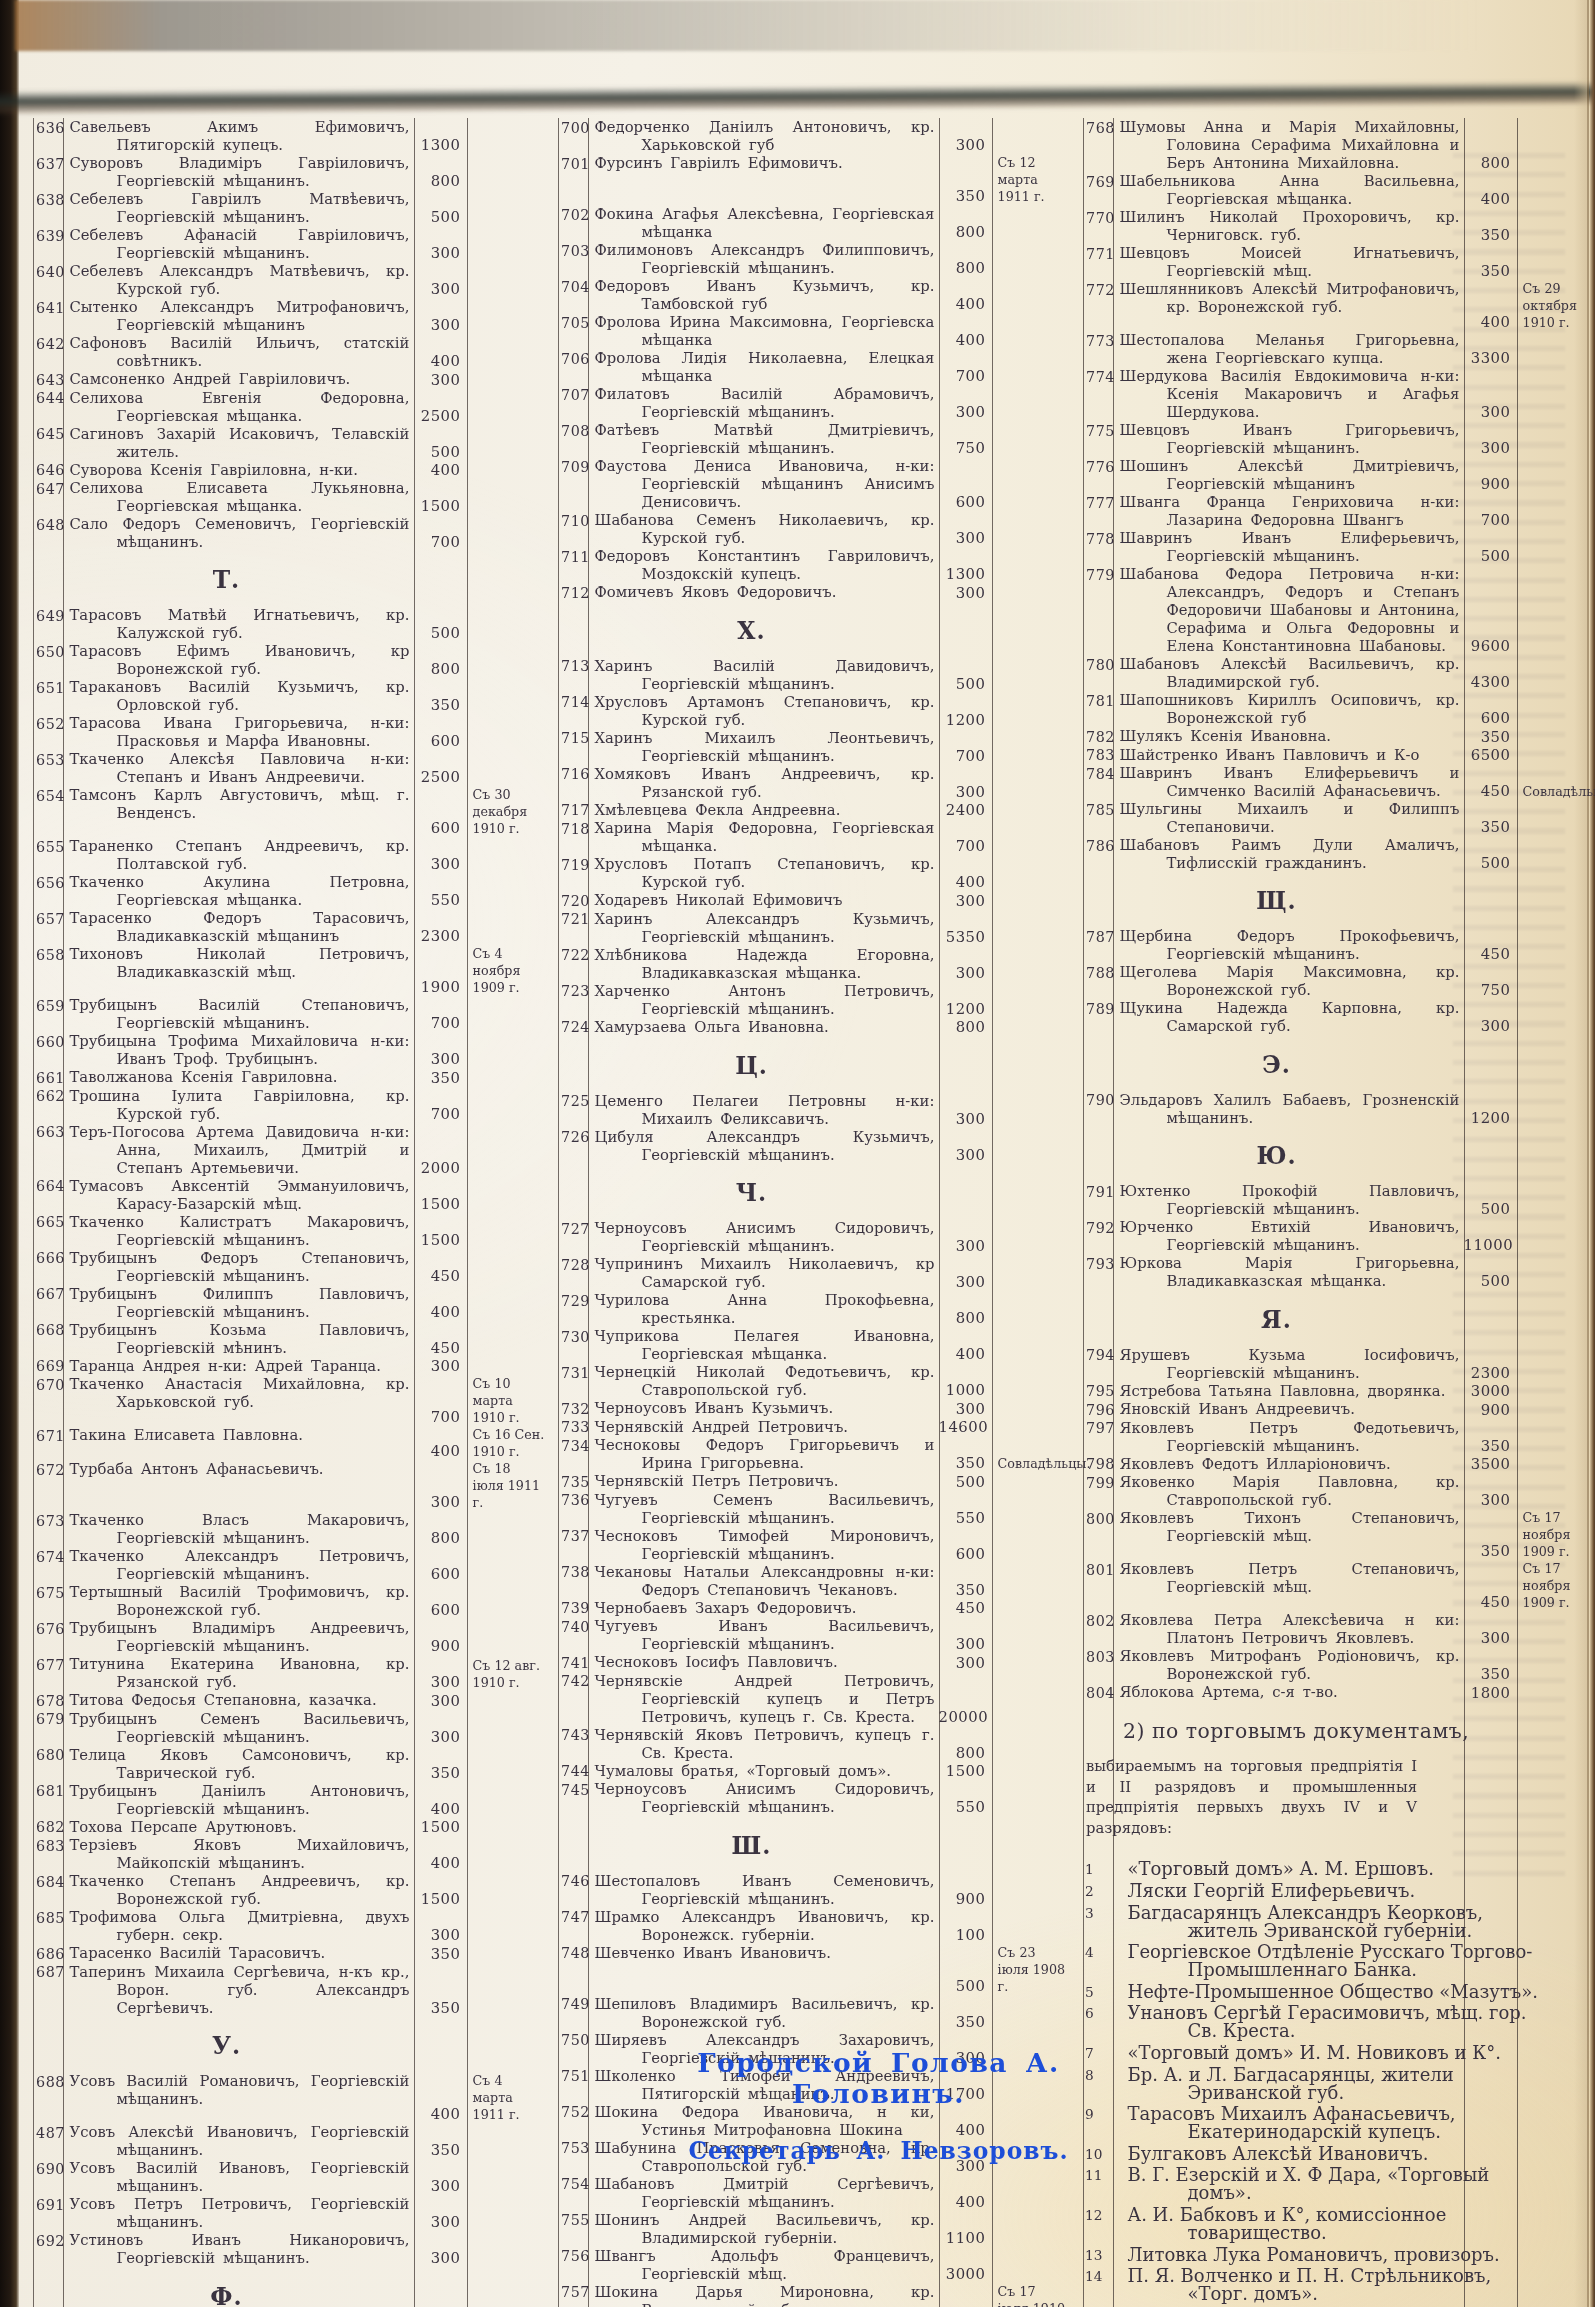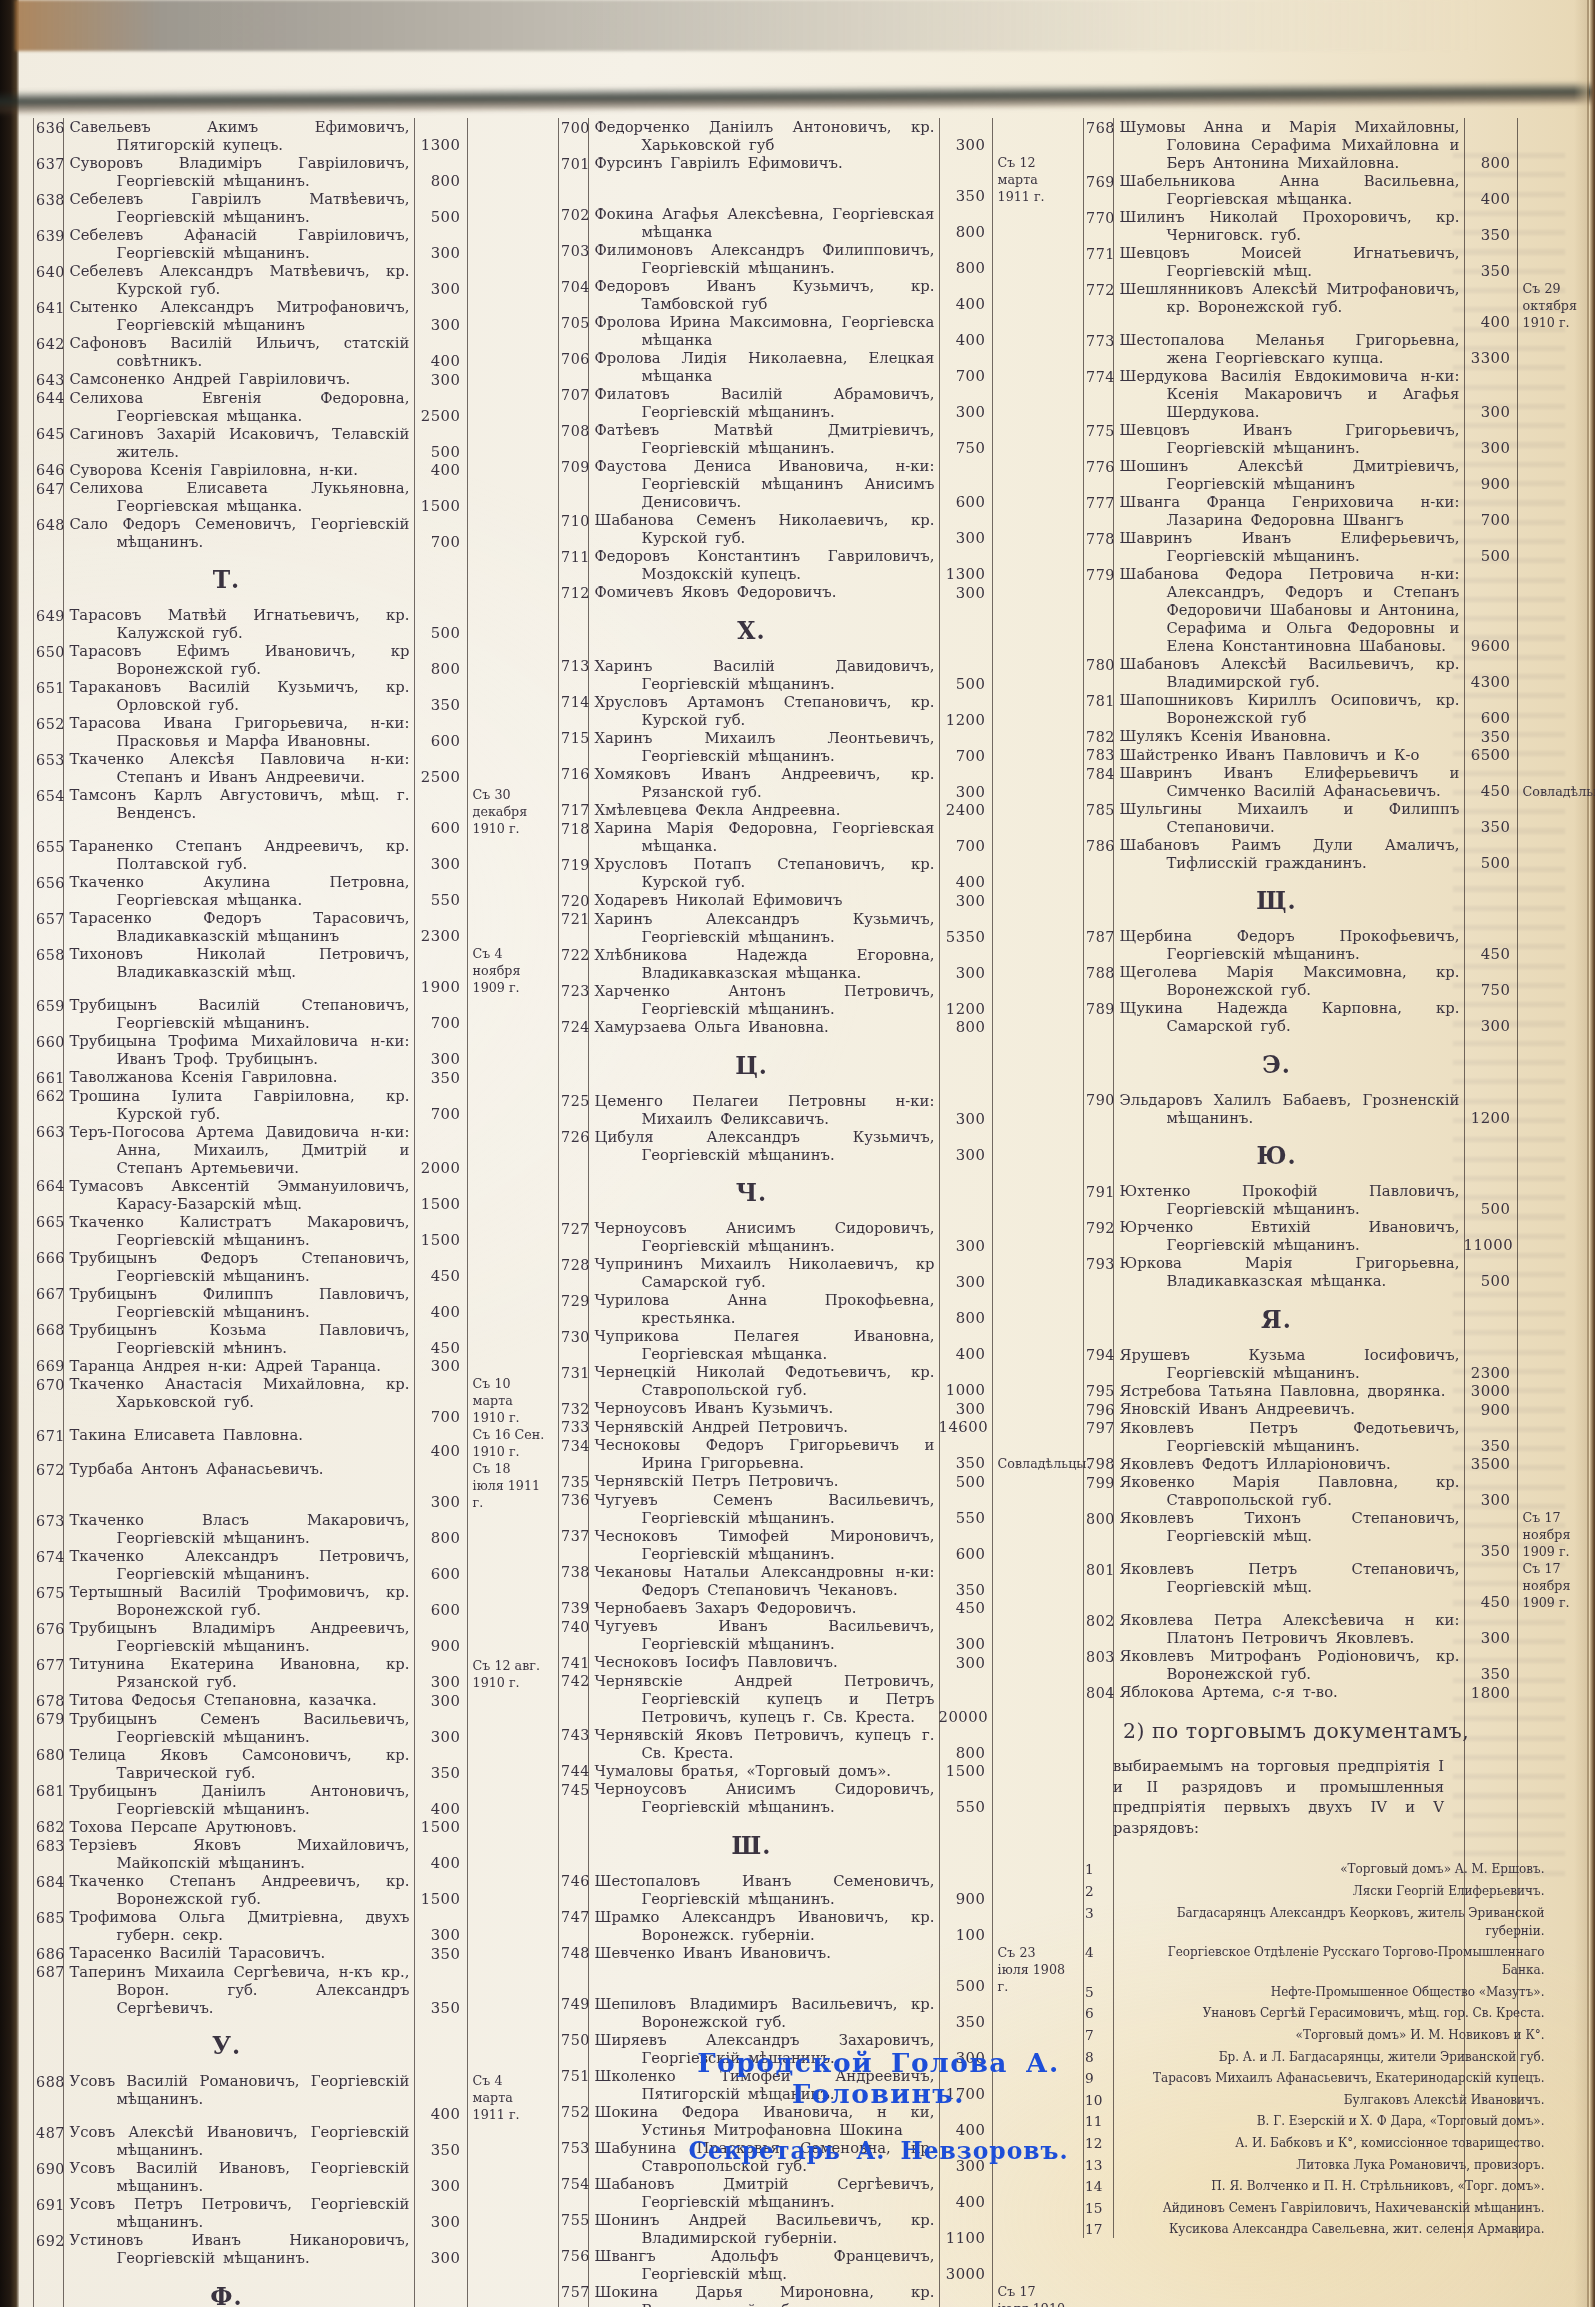--- a/index.html
+++ b/index.html
@@ -32,25 +32,25 @@
   .vrule{position:absolute;top:0;bottom:0;width:1px;background:rgba(62,53,48,.72);}
   .entry{display:grid;grid-template-columns:29.5px 351px 53px 80px;align-items:start;}
   .num{font-size:14.3px;line-height:18px;padding:0.5px 0 0 3.1px;letter-spacing:0.5px;}
   .name{font-size:14.8px;line-height:18px;padding:0 4.1px 0 54px;text-indent:-47px;text-align:justify;word-spacing:3.1px;}
   .amt{align-self:end;font-size:14.8px;line-height:18px;text-align:right;padding-right:6.1px;letter-spacing:0.5px;}
   .note{align-self:end;font-size:12.7px;line-height:17px;padding:0 2px 0 6.1px;}
   .letter-header{font-size:23.4px;font-weight:bold;text-align:center;width:387px;margin:15.3px 0 12.2px 0;letter-spacing:1px;}
   
   .sec2{margin-top:17.3px;width:509px;}
   .sec2-title{font-size:20.4px;font-weight:normal;margin:0 0 13.2px 40px;letter-spacing:0.5px;}
-  .sec2-subtitle{font-size:14.8px;line-height:20.4px;width:331px;margin-left:30px;text-align:justify;word-spacing:2.5px;}
+  .sec2-subtitle{font-size:14.8px;line-height:20.4px;width:331px;margin-left:3px;text-align:justify;word-spacing:2.5px;}
   .sec2-items{margin-top:22.4px;}
   .sec2-item{display:grid;grid-template-columns:28.5px 433px;margin-bottom:3.6px;}
   .sec2-num{font-size:13.7px;line-height:18px;text-align:left;padding-left:2px;}
-  .sec2-name{font-size:12px;line-height:18px;padding-left:76px;text-indent:-60px;text-align:right;}
+  .sec2-name{font-size:18px;line-height:18px;padding-left:76px;text-indent:-60px;}
   
   .sig{position:absolute;left:624px;width:509px;text-align:center;font-weight:bold;color:#1d4ed8;}
   .sig1{top:2047px;font-size:26.5px;letter-spacing:1.5px;word-spacing:7.1px;}
   .sig2{top:2137px;font-size:23.4px;letter-spacing:1px;word-spacing:6.1px;}
 </style>
 </head>
 <body>
 
 <div class="binding-strip"></div>
 <div class="scan-top-shadow"></div>

